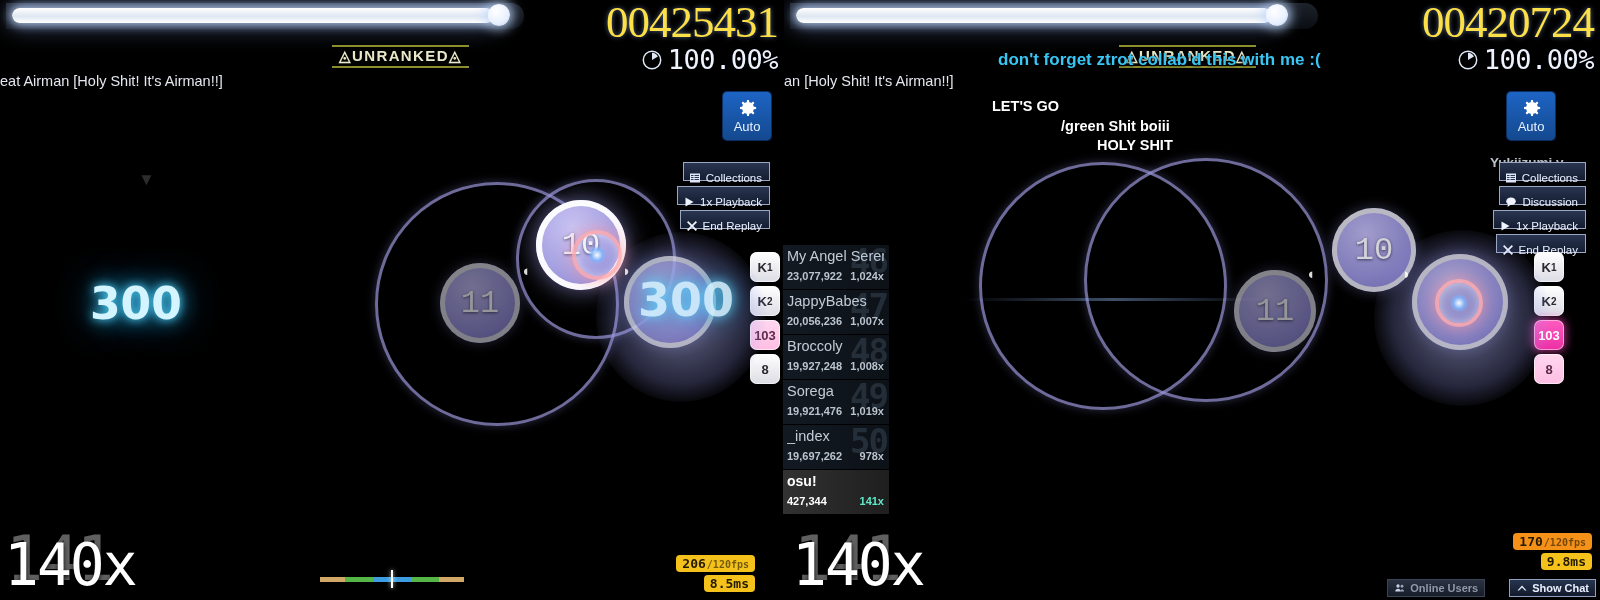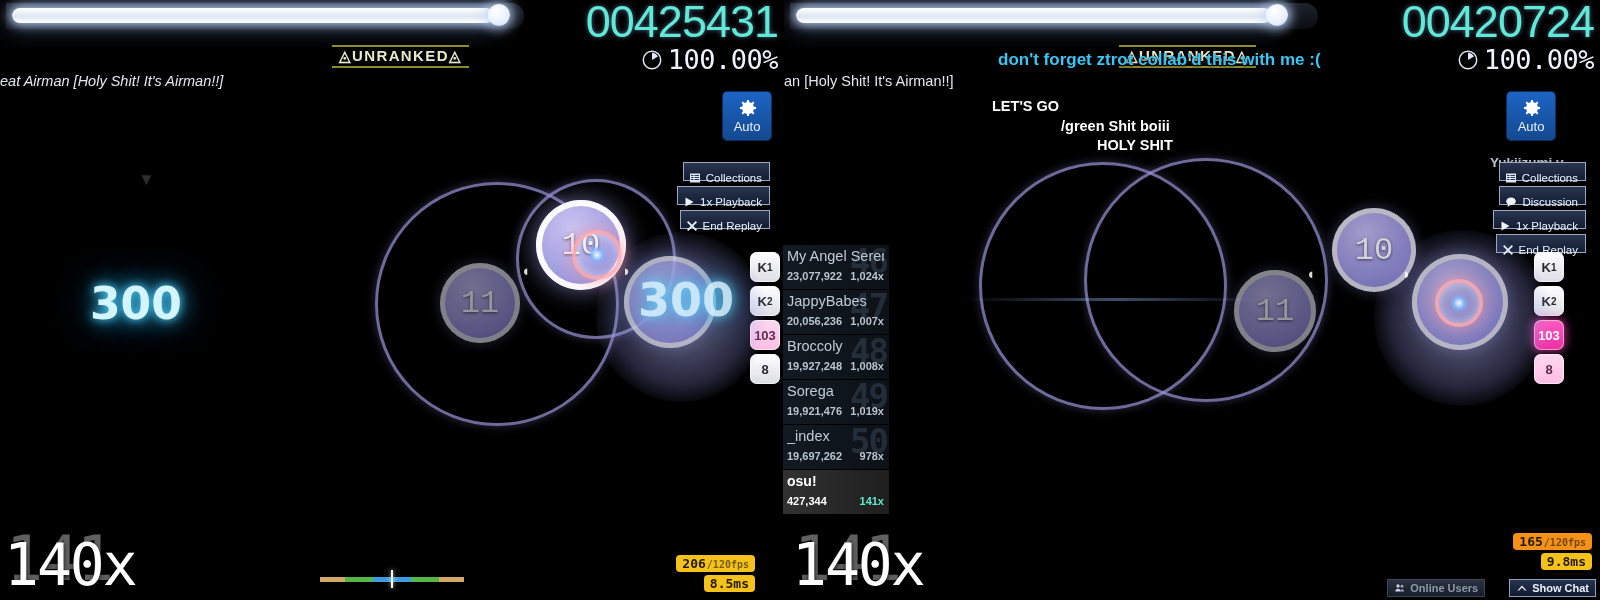--- a/index.html
+++ b/index.html
@@ -30,23 +30,23 @@
   }
   .hpbar-knob {
     position:absolute; top:4px; width:22px; height:22px; border-radius:50%;
     background:radial-gradient(circle at 38% 33%, #ffffff, #e8f0ff 60%, #b9cbe6);
     box-shadow:0 0 12px 3px rgba(190,215,255,.9);
   }
 
   
   .score-block { position:absolute; text-align:right; }
   .score-num {
-    font-family:Liberation Sans, sans-serif;
+    font-family:Liberation Serif, serif;
     font-size:45px; line-height:46px; letter-spacing:-1px;
-    color:#5eead4; font-weight:400;
+    color:#fde047; font-weight:400;
     text-shadow:0 0 5px rgba(160,190,255,.55);
   }
   .acc-row { display:flex; align-items:center; justify-content:flex-end; gap:5px; margin-top:1px; }
   .acc-num {
     font-family:"DejaVu Sans Mono", monospace;
     font-size:27px; line-height:28px; color:#eef3ff; letter-spacing:-.5px;
   }
 
   
   .unranked {
@@ -262,21 +262,21 @@
         <svg class="accicon" width="22" height="22" viewBox="0 0 24 24">
           <circle cx="12" cy="12" r="9.5" fill="none" stroke="#dfe7f5" stroke-width="1.6"></circle>
           <path d="M12 12 L12 4 A8 8 0 0 1 18.5 8.2 Z" fill="#dfe7f5"></path>
         </svg>
         <span class="acc-num">100.00%</span>
       </div>
     </div>
 
     <div class="unranked" style="left:332px; top:45px;">◬UNRANKED◬</div>
 
-    <div class="song-title" style="left:0px; top:73px;font-style:italic;">eat Airman [Holy Shit! It's Airman!!]</div>
+    <div class="song-title" style="left:0px; top:73px;">eat Airman [Holy Shit! It's Airman!!]</div>
 
     <div class="mod-auto" style="left:723px; top:92px;">
       <svg class="gear" viewBox="0 0 24 24">
         <path fill="#ffffff" d="M12 8.2a3.8 3.8 0 1 0 0 7.6 3.8 3.8 0 0 0 0-7.6zm9.1 4.7.0-1.8-2.3-.4a7 7 0 0 0-.8-1.9l1.4-1.9-1.3-1.3-1.9 1.4a7 7 0 0 0-1.9-.8L13.9 4h-1.8l-.4 2.2a7 7 0 0 0-1.9.8L7.9 5.6 6.6 6.9 8 8.8a7 7 0 0 0-.8 1.9L5 11.1v1.8l2.2.4a7 7 0 0 0 .8 1.9l-1.4 1.9 1.3 1.3 1.9-1.4a7 7 0 0 0 1.9.8l.4 2.2h1.8l.4-2.2a7 7 0 0 0 1.9-.8l1.9 1.4 1.3-1.3-1.4-1.9a7 7 0 0 0 .8-1.9z"></path>
       </svg>
       <span class="mod-label">Auto</span>
     </div>
 
     <div class="ov-btns" id="ovbtns-left" style="right:14px; top:162px;">
         <div class="ov-btn">
@@ -456,21 +456,21 @@
       <div class="rev-arrow" style="left:618px; top:265px;">◗</div>
       <div class="cursor-ring" style="left:651px; top:279px; width:48px; height:48px;"></div>
       <div class="cursor" style="left:666px; top:294px;"></div>
     </div>
 
     <div class="combo-ghost" style="left:10px; top:528px;">141</div>
     <div class="combo" style="left:8px; top:536px;">140x</div>
 
     <div class="fps" style="right:8px; bottom:30px;">
       <div class="fps-pill fps-orange">
-        <span>165</span>
+        <span>170</span>
         <span class="fps-sub">/120fps</span>
       </div>
       <div class="fps-pill fps-yellow">9.8ms</div>
     </div>
 
     <div class="botbar" style="right:4px; bottom:3px;">
       <div class="bot-btn bot-users">
         <svg width="12" height="12" viewBox="0 0 24 24">
           <circle cx="8" cy="8" r="3.3" fill="#c8d2e2"></circle>
             <circle cx="16" cy="8.5" r="2.8" fill="#9aa6ba"></circle>

